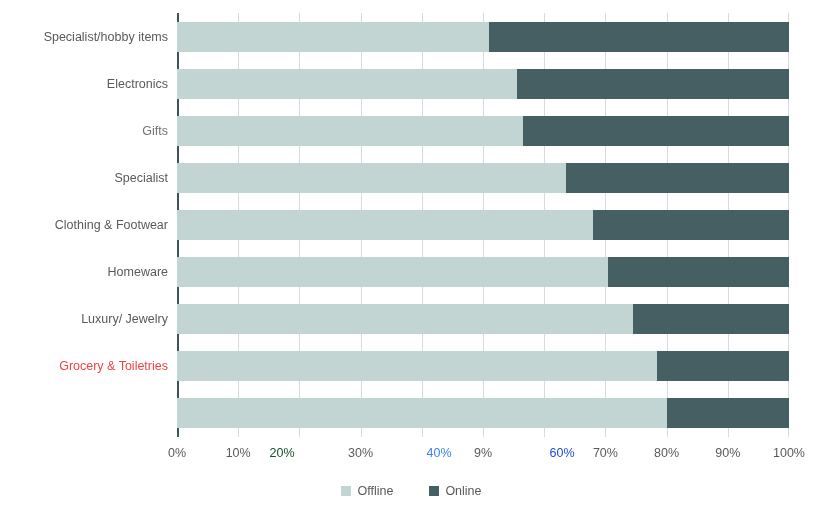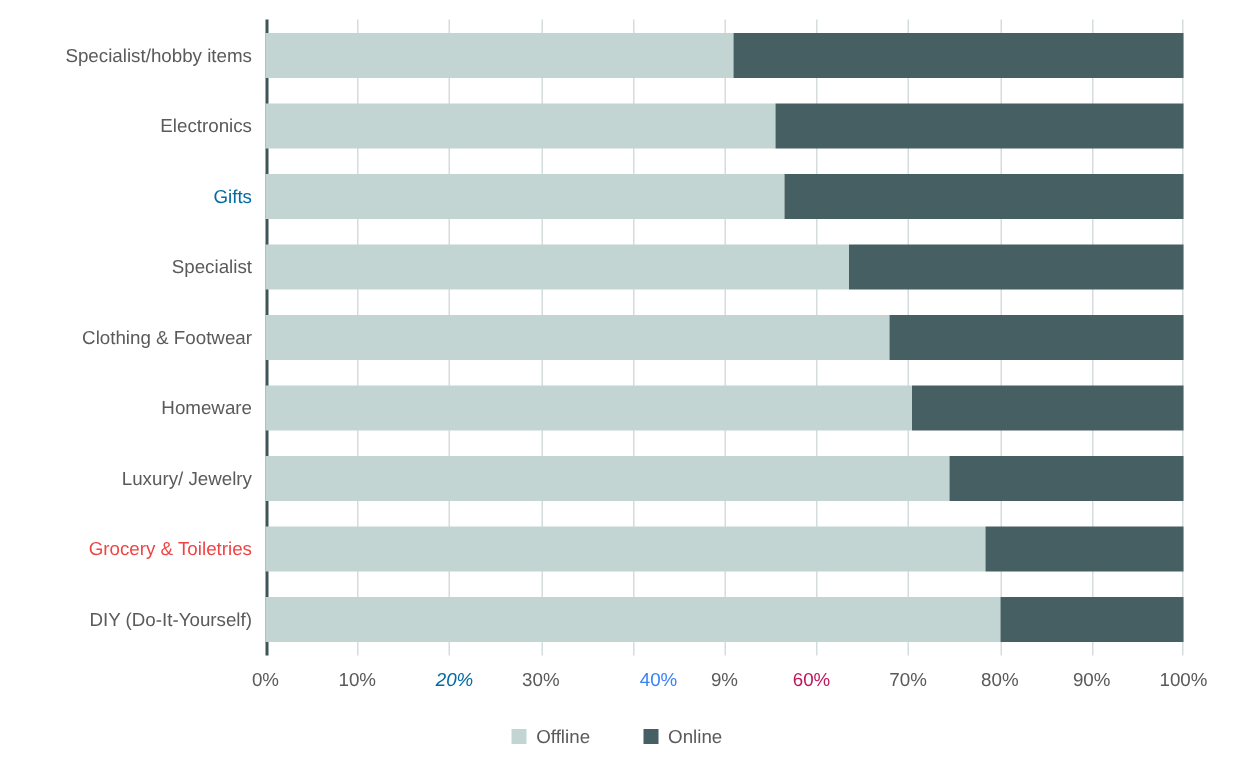--- a/index.html
+++ b/index.html
@@ -186,37 +186,36 @@
         <div class="bar-row" style="top: 385.444px;">
           <div class="seg seg-offline" title="DIY (Do-It-Yourself) — Offline: 80%" style="left: 0px; width: 489.6px; background: rgb(195, 213, 211);"></div>
           <div class="seg seg-online" title="DIY (Do-It-Yourself) — Online: 20%" style="left: 489.6px; width: 122.4px; background: rgb(70, 95, 98);"></div>
         </div>
       </div>
   </div>
 
   <div class="cat-labels">
       <div class="cat-label" style="top: 8.55556px; color: rgb(90, 90, 90);">Specialist/hobby items</div>
       <div class="cat-label" style="top: 55.6667px; color: rgb(90, 90, 90);">Electronics</div>
-      <div class="cat-label" style="top: 102.778px; color: #0369a1;">Gifts</div>
+      <div class="cat-label" style="top: 102.778px; color: #737373;">Gifts</div>
       <div class="cat-label" style="top: 149.889px; color: rgb(90, 90, 90);">Specialist</div>
       <div class="cat-label" style="top: 197px; color: rgb(90, 90, 90);">Clothing &amp; Footwear</div>
       <div class="cat-label" style="top: 244.111px; color: rgb(90, 90, 90);">Homeware</div>
       <div class="cat-label" style="top: 291.222px; color: rgb(90, 90, 90);">Luxury/ Jewelry</div>
       <div class="cat-label" style="top: 338.333px; color: #ef4444;">Grocery &amp; Toiletries</div>
-      <div class="cat-label" style="top: 385.444px; color: rgb(90, 90, 90);">DIY (Do-It-Yourself)</div>
     </div>
 
   <div class="tick-labels">
       <div class="tick-label" style="left: 0px; color: rgb(90, 90, 90);">0%</div>
       <div class="tick-label" style="left: 61.2px; color: rgb(90, 90, 90);">10%</div>
-      <div class="tick-label" style="left: 126px; color: #0369a1; font-style: italic;">20%</div>
+      <div class="tick-label" style="left: 105px; color: #14532d;">20%</div>
       <div class="tick-label" style="left: 183.6px; color: rgb(90, 90, 90);">30%</div>
       <div class="tick-label" style="left: 262px; color: #3b82f6;">40%</div>
       <div class="tick-label" style="left: 306px; color: rgb(90, 90, 90);">9%</div>
-      <div class="tick-label" style="left: 364px; color: #be185d;">60%</div>
+      <div class="tick-label" style="left: 385px; color: #1d4ed8;">60%</div>
       <div class="tick-label" style="left: 428.4px; color: rgb(90, 90, 90);">70%</div>
       <div class="tick-label" style="left: 489.6px; color: rgb(90, 90, 90);">80%</div>
       <div class="tick-label" style="left: 550.8px; color: rgb(90, 90, 90);">90%</div>
       <div class="tick-label" style="left: 612px; color: rgb(90, 90, 90);">100%</div>
     </div>
 
   <div class="legend">
       <div class="legend-item">
         <span class="legend-swatch" style="background: rgb(195, 213, 211);"></span>
         <span class="legend-text" style="color: rgb(90, 90, 90);">Offline</span>

